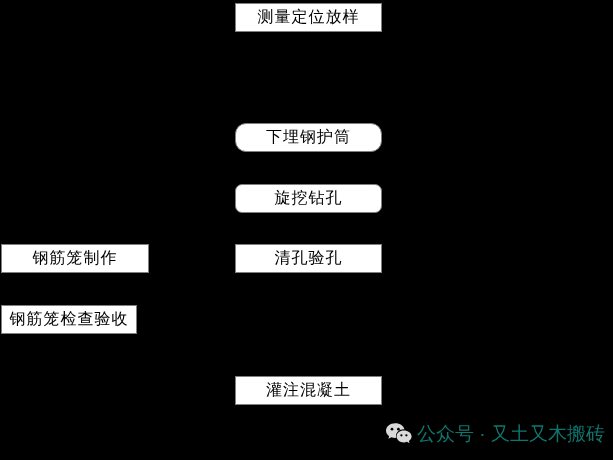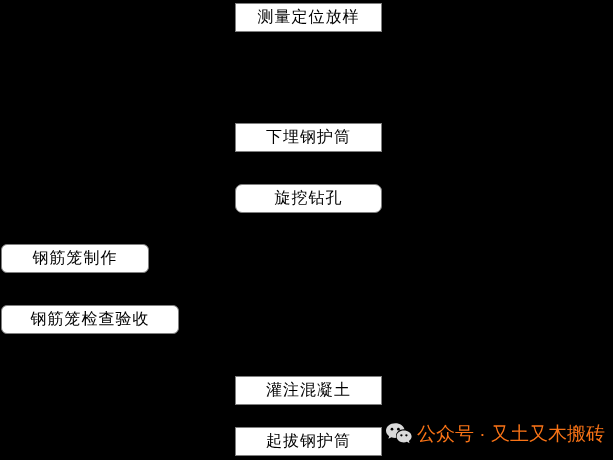--- a/index.html
+++ b/index.html
@@ -19,59 +19,59 @@
     height:29px;
     display:flex;
     align-items:center;
     justify-content:center;
     color:#000000;
     font-size:16px;
     letter-spacing:1px;
     white-space:nowrap;
   }
   .main-col{left:235px;width:147px;}
-  .left-col{left:1px;border-radius:6px;}
+  .left-col{left:1px;}
   .right-col{left:462px;width:149px;}
   .watermark{
     position:absolute;
     left:385px;top:421px;
     display:flex;
     align-items:center;
     gap:5px;
-    color:#f97316;
+    color:#0f766e;
     font-size:19px;
     white-space:nowrap;
   }
   .wechat{width:27px;height:25px;display:block;}
 </style>
 </head>
 <body>
 
 <div class="stage">
 
   <div class="box main-col" style="top:3px;">
     <span>测量定位放样</span>
   </div>
-  <div class="box main-col" style="top:123px;">
+  <div class="box main-col" style="top:123px;border-radius:11px;">
     <span>下埋钢护筒</span>
   </div>
   <div class="box main-col" style="top:184px;border-radius:7px;">
     <span>旋挖钻孔</span>
   </div>
+  <div class="box main-col" style="top:244px;">
+    <span>清孔验孔</span>
+  </div>
   <div class="box main-col" style="top:376px;">
     <span>灌注混凝土</span>
-  </div>
-  <div class="box main-col" style="top:427px;">
-    <span>起拔钢护筒</span>
   </div>
 
   <div class="box left-col" style="top:244px;width:148px;">
     <span>钢筋笼制作</span>
   </div>
-  <div class="box left-col" style="top:305px;width:178px;">
+  <div class="box left-col" style="top:305px;width:136px;">
     <span>钢筋笼检查验收</span>
   </div>
 
 
   <div class="watermark">
     <svg class="wechat" viewBox="0 0 27 25" aria-hidden="true">
 
       <path fill="#d9d9d9" d="M10.3 1.2 C4.9 1.2 1 4.5 1 8.6 c0 2.3 1.2 4.2 3.2 5.6 l-0.8 2.6 3-1.5 c1.1 0.4 2.4 0.6 3.9 0.6 0.3 0 0.7 0 1-0.1 -0.2-0.6-0.3-1.2-0.3-1.9 0-3.7 3.4-6.6 7.6-6.6 0.3 0 0.6 0 0.9 0.1 C18.8 3.8 15 1.2 10.3 1.2 Z"></path>
       <circle cx="7" cy="7.2" r="1.35" fill="#000000"></circle>
       <circle cx="13.4" cy="7.2" r="1.35" fill="#000000"></circle>

